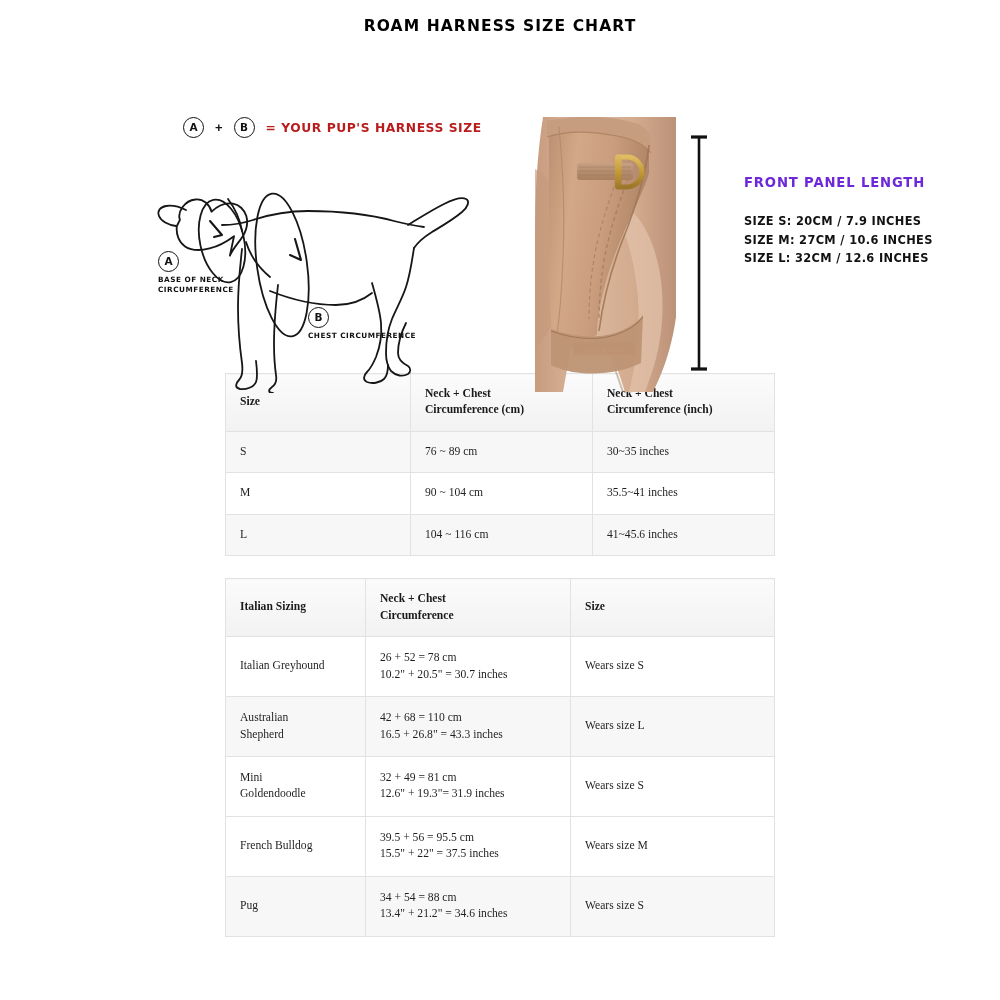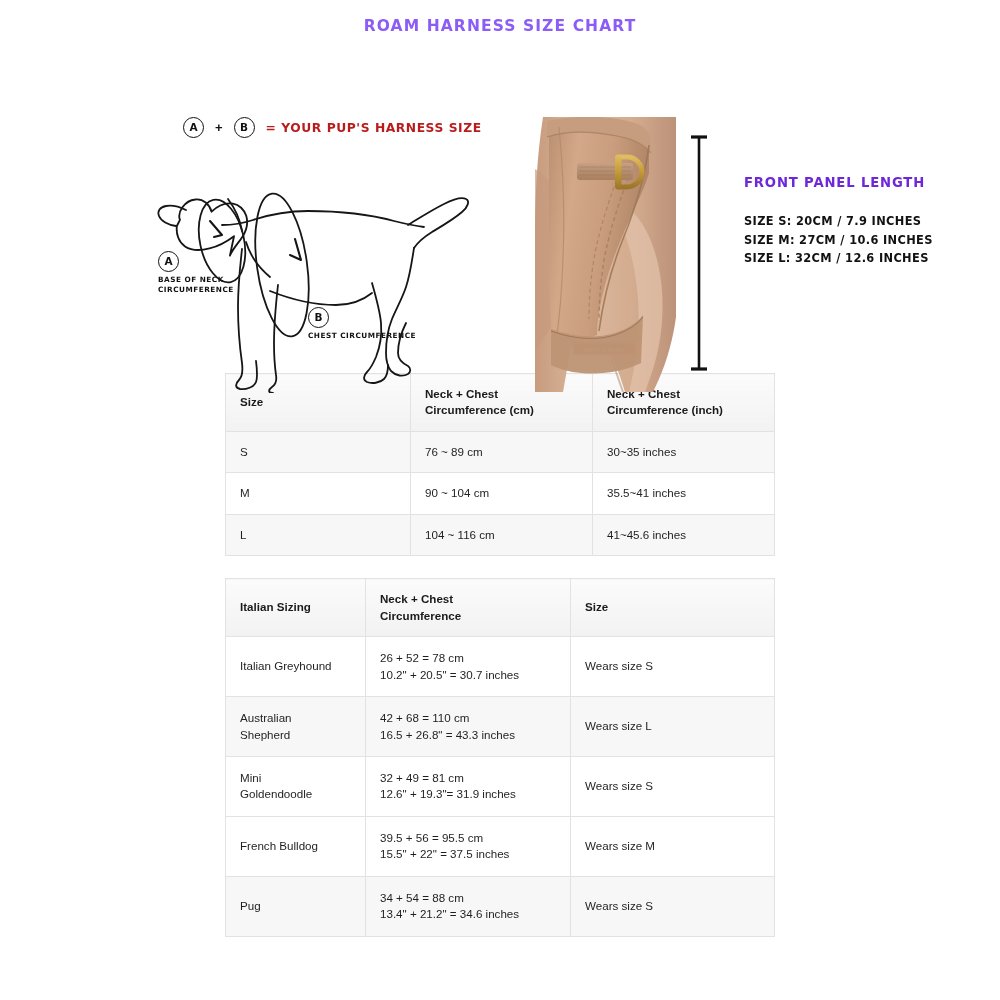--- a/index.html
+++ b/index.html
@@ -14,21 +14,21 @@
     overflow: hidden;
     position: relative;
   }
 
   
   .page-title {
     text-align: center;
     font-size: 15.5px;
     font-weight: bold;
     letter-spacing: 1.1px;
-    color: #8b5cf6;
+    color: #000000;
     padding-top: 17px;
     font-family: "DejaVu Sans", sans-serif;
   }
 
   
   .info-band {
     position: relative;
     width: 1000px;
     height: 330px;
   }
@@ -98,21 +98,21 @@
     color: #6d28d9; font-family: "DejaVu Sans", sans-serif;
     margin-bottom: 22px;
   }
   .panel-line {
     font-size: 11.4px; font-weight: bold; letter-spacing: .35px;
     color: #121212; font-family: "DejaVu Sans", sans-serif;
     line-height: 1.63; white-space: nowrap;
   }
 
   
-  .tables-area { padding: 0 0 0 0; }
+  .tables-area { padding: 0 0 0 0; font-family: Liberation Serif, serif; }
   table.sz {
     border-collapse: collapse;
     width: 550px;
     margin: 0 auto;
     font-size: 11.6px;
     color: #1f1f1f;
     table-layout: fixed;
   }
   table.sz th, table.sz td {
     border: 1px solid #e2e2e2;

